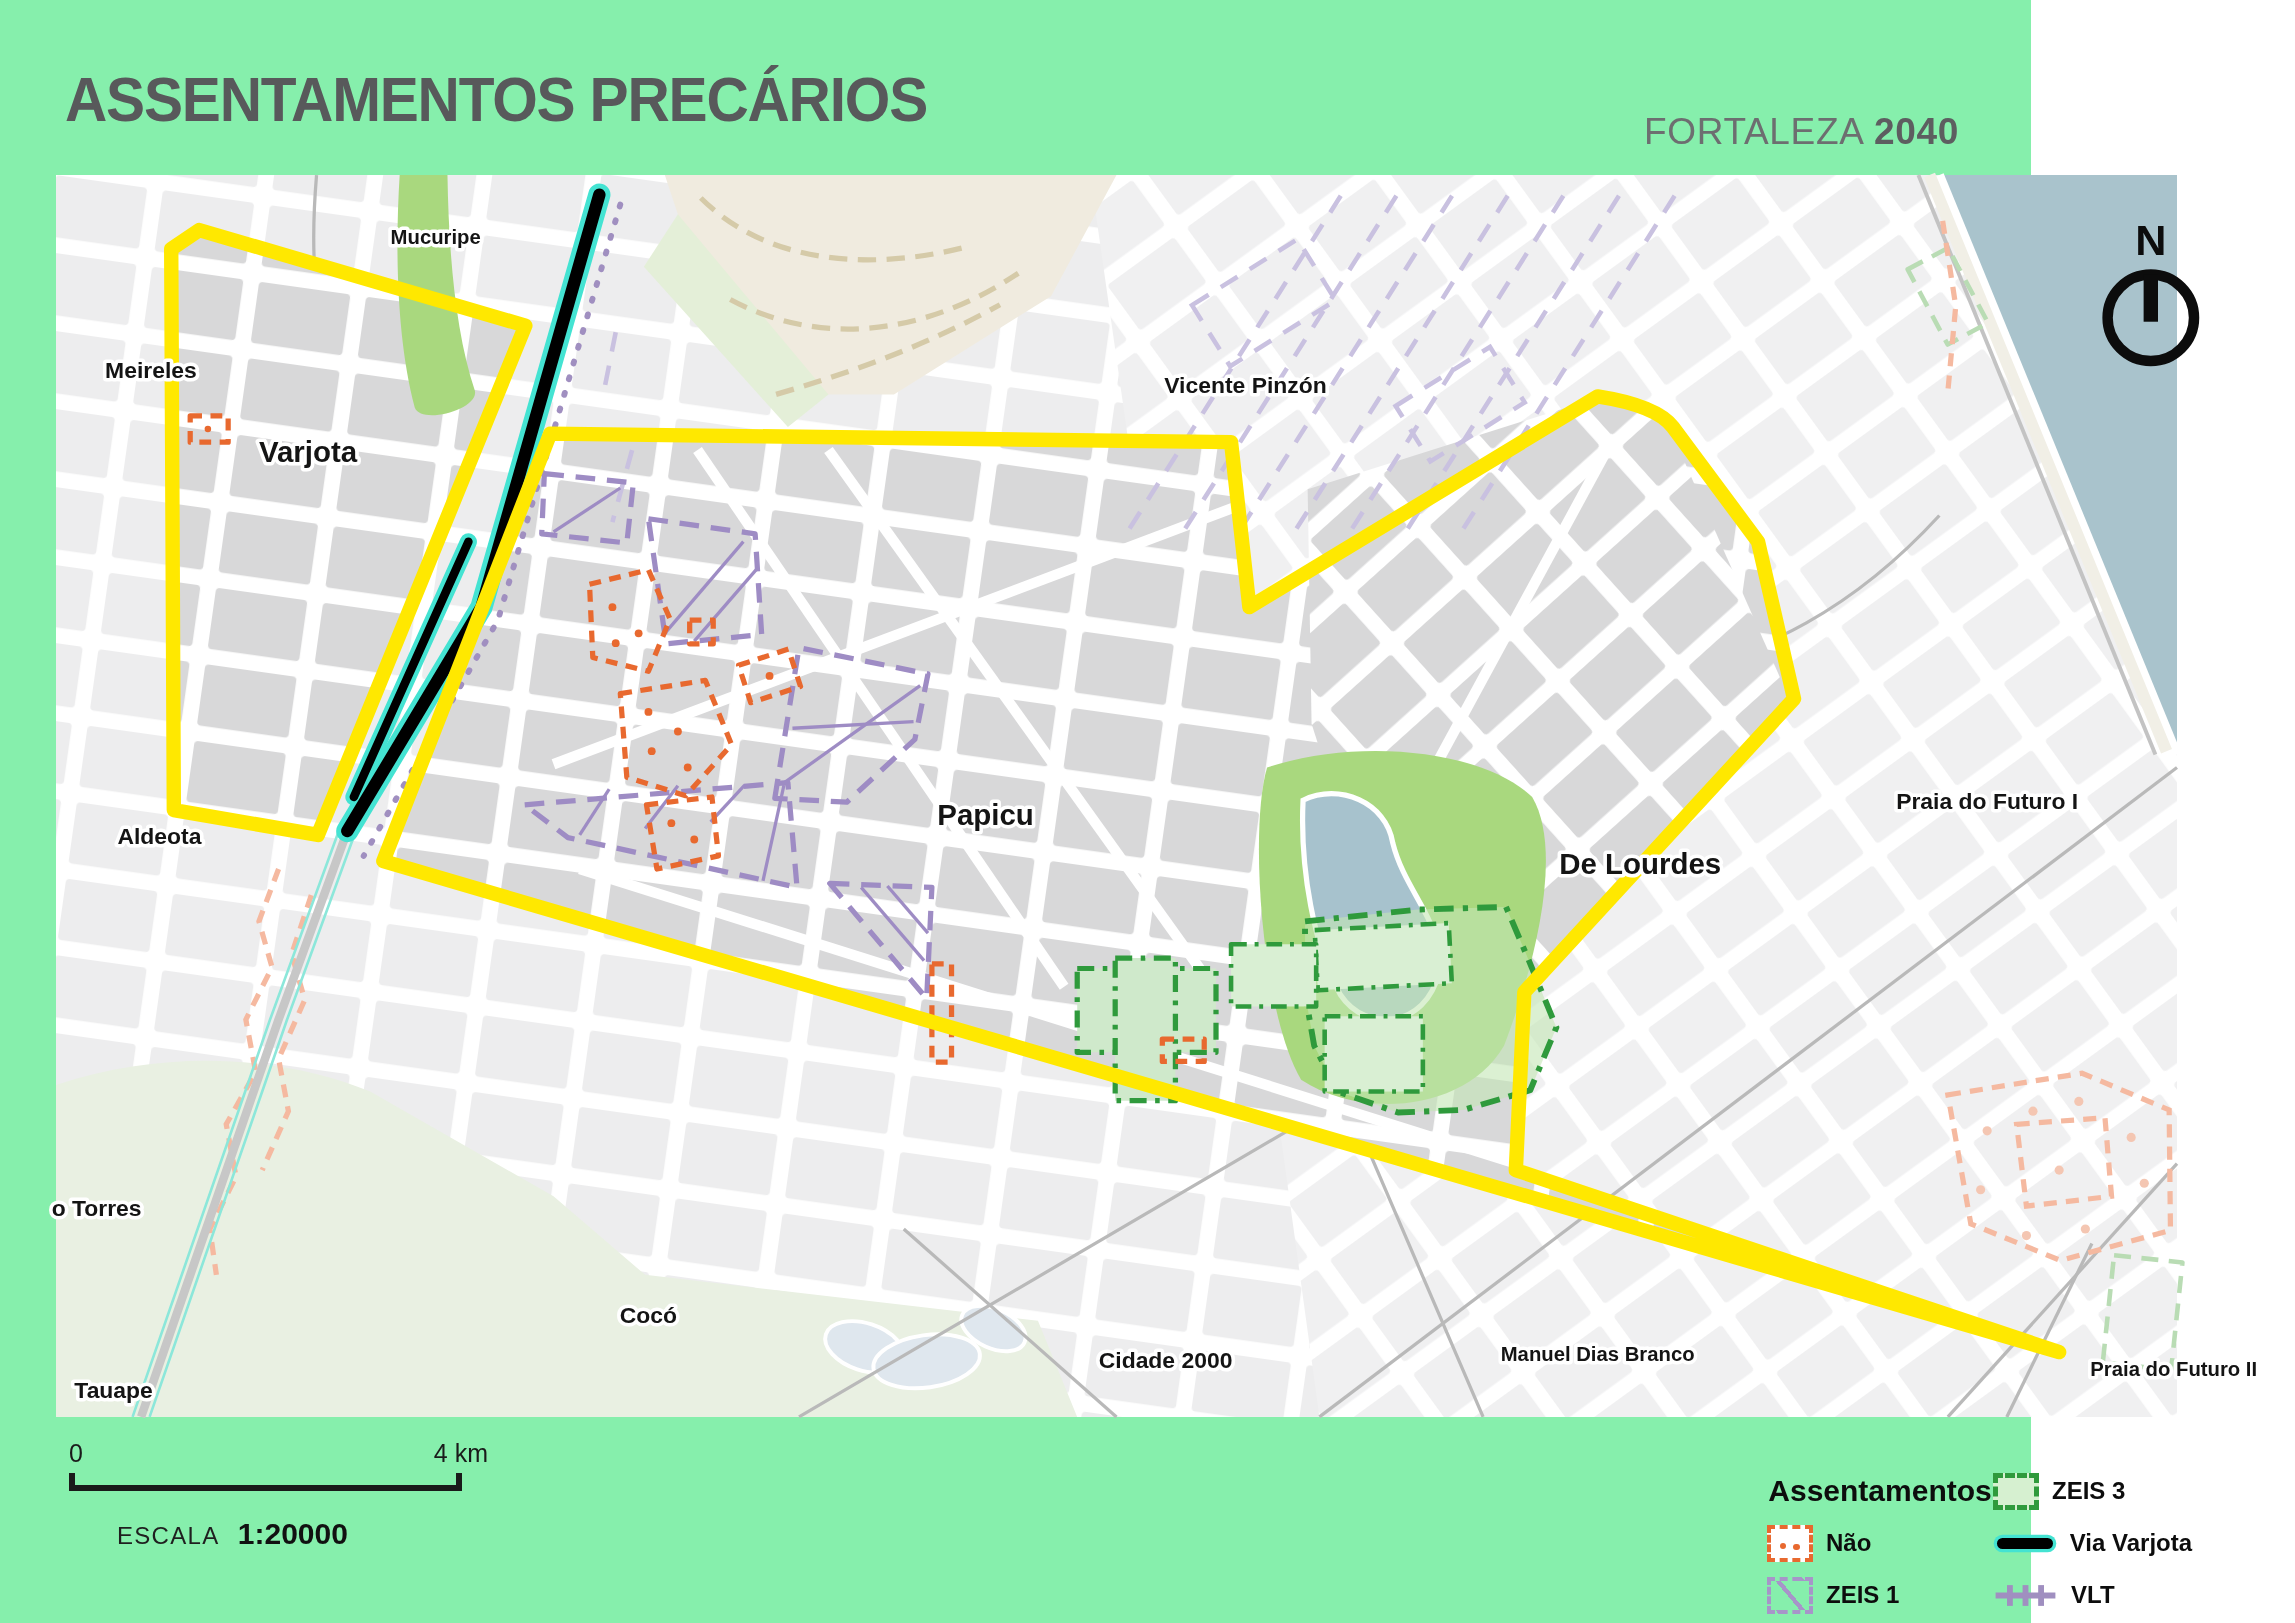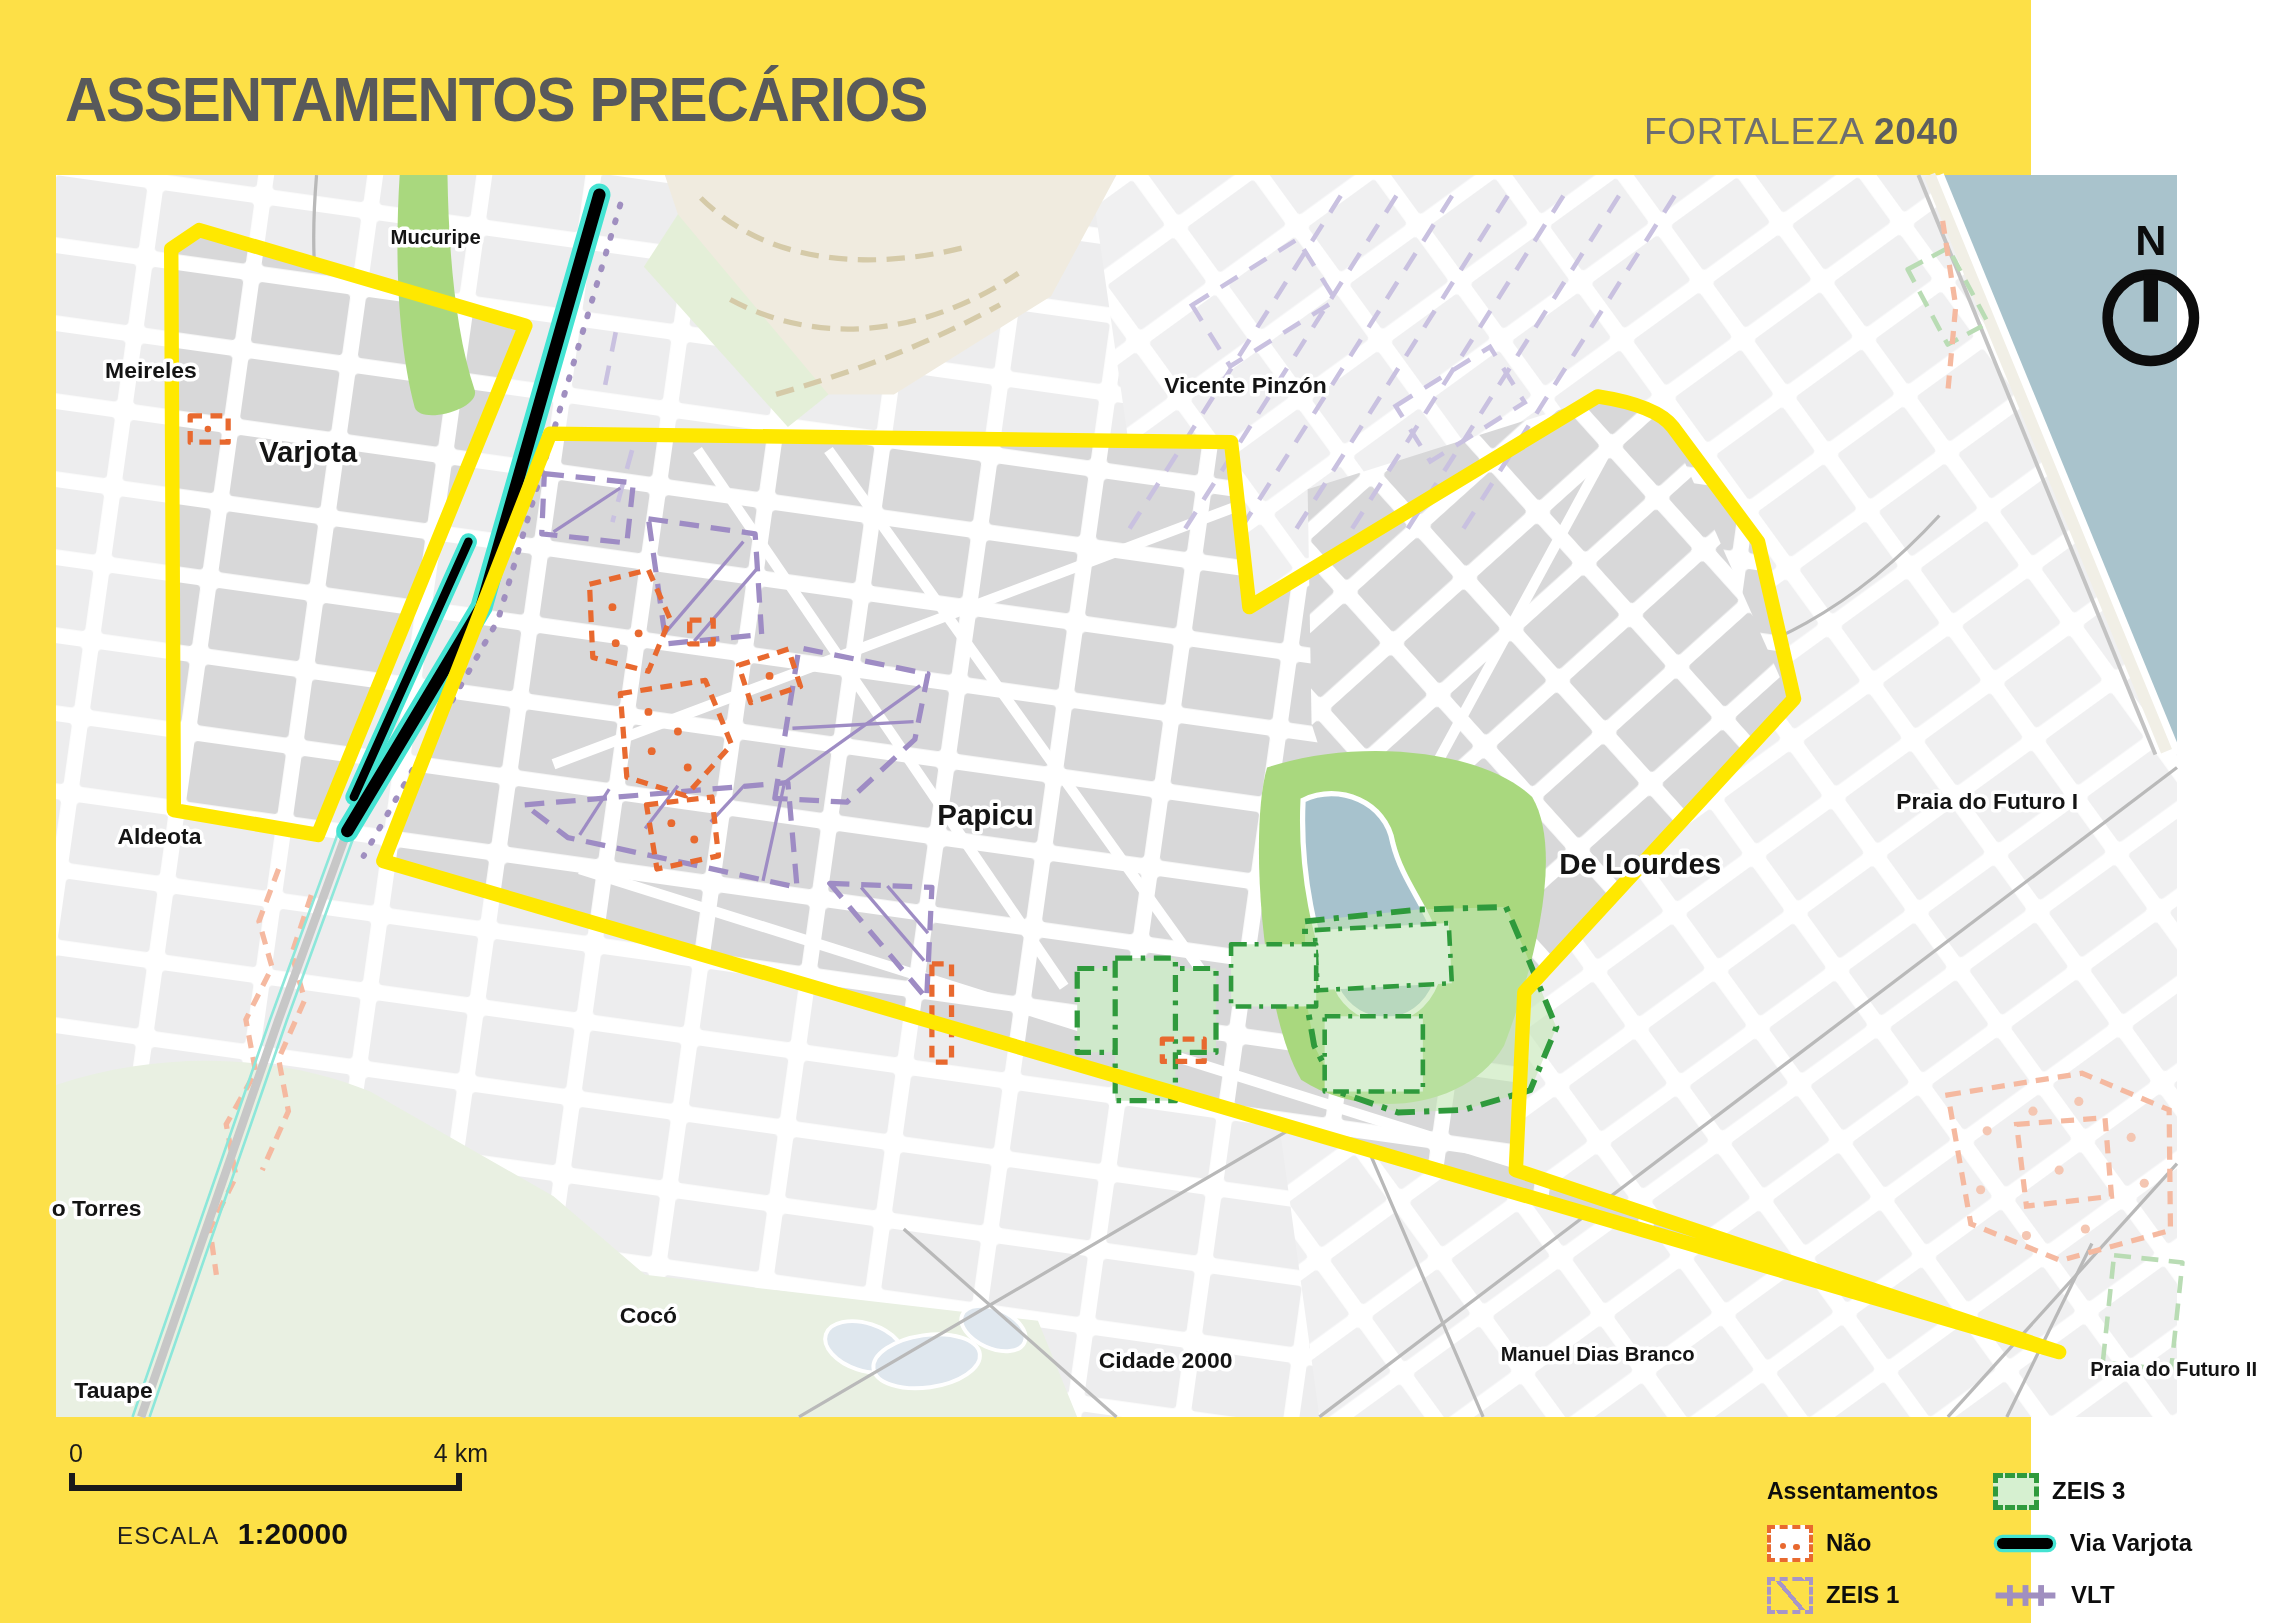--- a/index.html
+++ b/index.html
@@ -1,17 +1,17 @@
 <!DOCTYPE html>
 <html style="font-size:10.5px"><head>
 <meta charset="utf-8">
 <style>
   html,body{margin:0;padding:0;background:#ffffff;width:2295px;height:1623px;overflow:hidden;
             font-family:"Liberation Sans", sans-serif;}
-  .page{position:relative;width:2031px;height:1623px;background:#fde047;}
+  .page{position:relative;width:2031px;height:1623px;background:#86efac;}
 
   
   .title{position:absolute;left:65px;top:63px;font-size:63px;font-weight:700;color:#58595b;
          letter-spacing:-1.3px;transform:scaleX(.93);transform-origin:left top;white-space:nowrap;}
   .brand{position:absolute;right:72px;top:111px;font-size:37px;color:#6d6e70;letter-spacing:0.7px;white-space:nowrap;}
   .brand .city{font-weight:400;}
   .brand .year{font-weight:800;color:#5d5e60;margin-left:9.2px;}
 
   
   .map{position:absolute;left:56px;top:175px;width:2121px;height:1242px;}
@@ -26,21 +26,21 @@
   .scalebar .nums{display:flex;justify-content:space-between;font-size:25px;color:#1a1a1a;width:419px;}
   .scalebar .bar{position:relative;margin-top:17px;width:393px;height:5.9px;background:#1a1a1a;}
   .scalebar .bar::before,.scalebar .bar::after{content:"";position:absolute;bottom:0;width:5.9px;height:18.3px;background:#1a1a1a;}
   .scalebar .bar::before{left:0;} .scalebar .bar::after{right:0;}
   .escala{position:absolute;left:69px;top:1517px;font-size:24px;color:#1f1f1f;letter-spacing:1.3px;margin-left:48px;}
   .escala b{font-size:30px;letter-spacing:0;margin-left:18.3px;font-weight:800;color:#111;}
 
   
   .legend{position:absolute;left:1767px;top:1465px;display:grid;
           grid-template-columns:226px 308px;grid-auto-rows:52px;align-items:center;}
-  .legend .hdr{font-size:23px;font-weight:700;color:#0d0d0d;}
+  .legend .hdr{font-size:30px;font-weight:700;color:#0d0d0d;text-align:center;}
   .litem{display:flex;align-items:center;gap:13px;}
   .litem .txt{font-size:24px;font-weight:700;color:#0d0d0d;white-space:nowrap;}
   .sw{box-sizing:border-box;width:46px;height:37px;background:#fff;position:relative;flex:0 0 auto;}
   .sw.nao{border:4.6px dashed #e8692f;}
   .sw.nao i{position:absolute;width:6.5px;height:6.5px;border-radius:50%;background:#e8692f;}
   .sw.nao i.d1{left:8.5px;top:14.4px;} .sw.nao i.d2{left:22px;top:15px;}
   .sw.z1{border:4.6px dashed #a795c9;
          background:linear-gradient(50deg,transparent 46%,#a795c9 46%,#a795c9 55%,transparent 55%);}
   .sw.z3{border:5.2px dashed #2f9a3c;background:#d6f0d0;}
   .via{width:56px;height:11px;background:#000;border-radius:6.5px;box-shadow:0 0 0 3.3px #44e3d2;flex:0 0 auto;margin:0 3.9px;}

